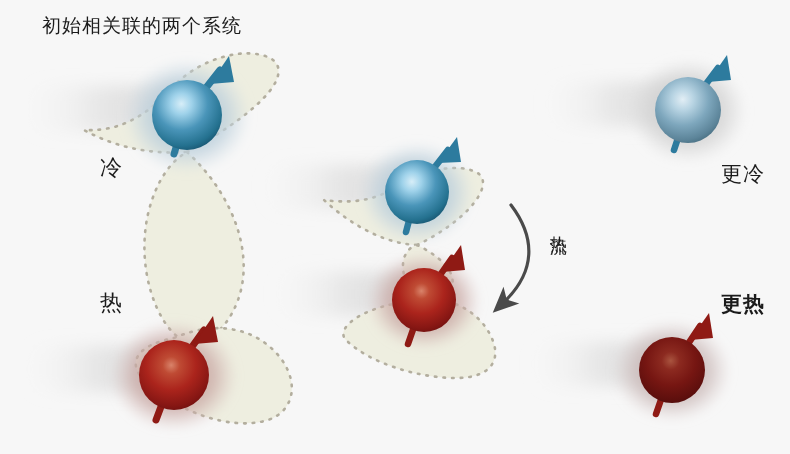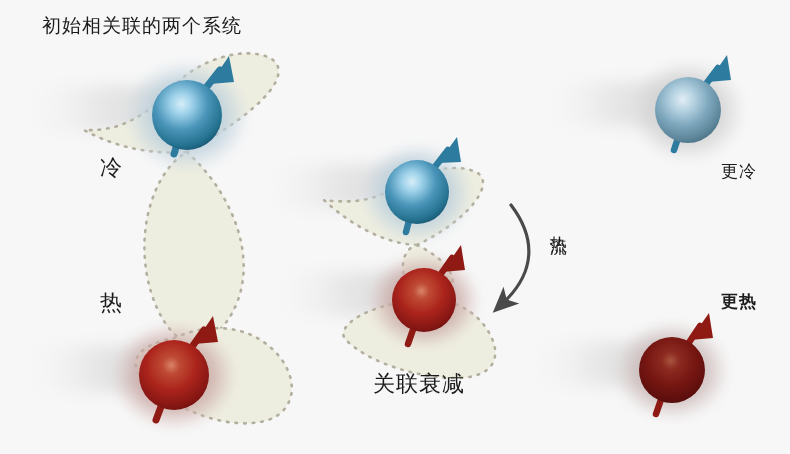--- a/index.html
+++ b/index.html
@@ -9,21 +9,21 @@
     font-family:"Liberation Sans","DejaVu Sans",sans-serif;
     overflow:hidden;
     position:relative;
   }
   #stage{position:absolute;inset:0;width:790px;height:454px;margin-left:24px;}
   svg#scene{position:absolute;left:0;top:0;width:790px;height:454px;display:block;}
 
   .txt{position:absolute;color:#1b1b1b;font-weight:400;white-space:pre;}
   .title{font-size:19px;letter-spacing:1px;}
   .lbl{font-size:22px;letter-spacing:1px;}
-  .lbl-sm{font-size:17px;letter-spacing:1px;}
+  .lbl-sm{font-size:21px;letter-spacing:1px;}
   .vert{writing-mode:vertical-rl;text-orientation:upright;line-height:1.05;font-size:17px;letter-spacing:2px;}
 </style>
 </head>
 <body>
 
 <div id="stage">
 
   <svg id="scene" viewBox="0 0 790 454">
     <defs>
       <radialGradient id="gBlue" cx="42%" cy="34%" r="68%">
@@ -209,15 +209,14 @@
   <div class="txt lbl" style="left:76px;top:153px;">冷</div>
 
   <div class="txt lbl" style="left:76px;top:288px;">热</div>
 
   <div class="txt lbl-sm" style="left:697px;top:160px;">更冷</div>
 
   <div class="txt lbl-sm" style="left:697px;top:290px;font-weight:bold;">更热</div>
 
   <div class="txt vert" style="left:525px;top:222px;">热流</div>
 
-  <div class="txt lbl" style="left:349px;top:369px;">关联衰减</div>
 
 </div>
 
 </body></html>

